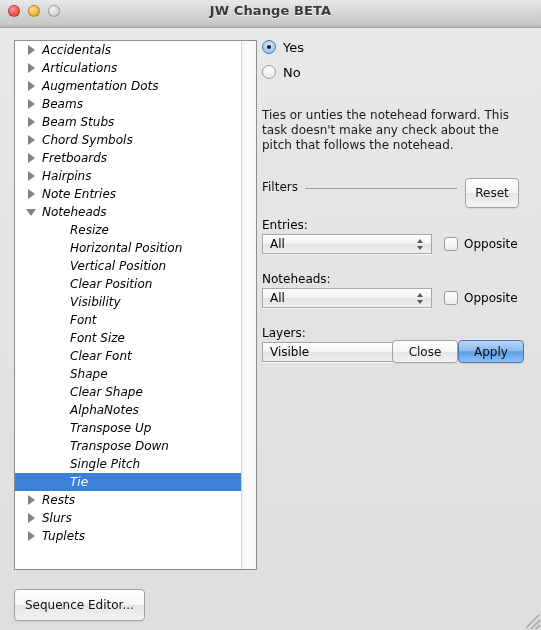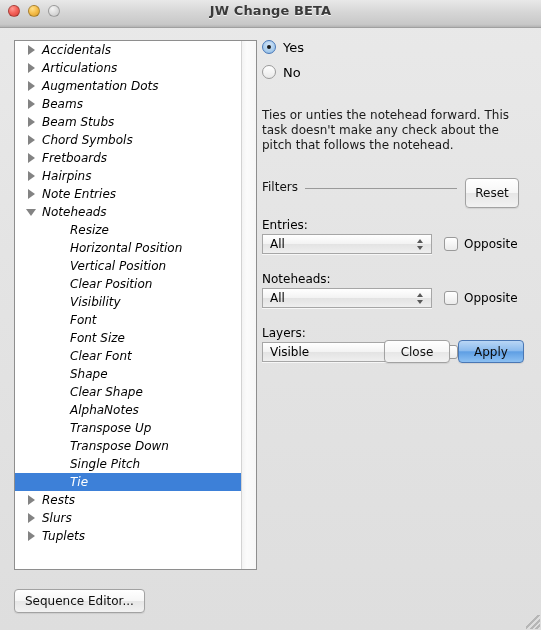--- a/index.html
+++ b/index.html
@@ -296,29 +296,29 @@
     border-color: #4a77b4;
     background: linear-gradient(180deg, #b9d6f5 0%, #8dbcee 45%, #5f9fe4 52%, #8cc0f2 100%);
     color: #0b0b0b;
   }
 
   .action-row {
     position: absolute;
     right: 8px;
     top: 300px;
     display: flex;
-    gap: 8px;
+    gap: 0;
   }
   .action-row .btn { min-width: 66px; height: 23px; }
 
   .sequence-btn {
     position: absolute;
     left: 14px;
     top: 589px;
-    height: 24px;
+    height: 32px;
     padding: 0 10px;
   }
 
   
   .grip {
     position: absolute;
     right: 1px;
     bottom: 1px;
     width: 14px;
     height: 14px;

